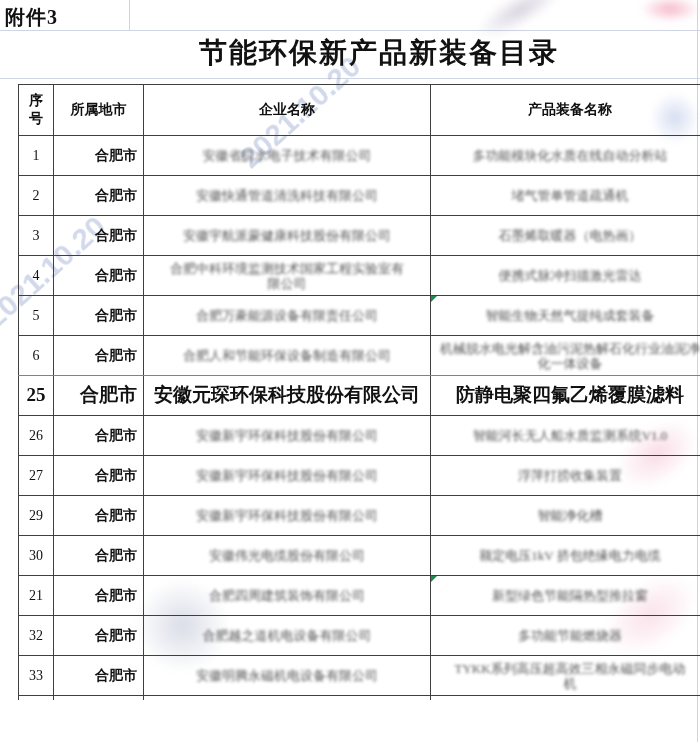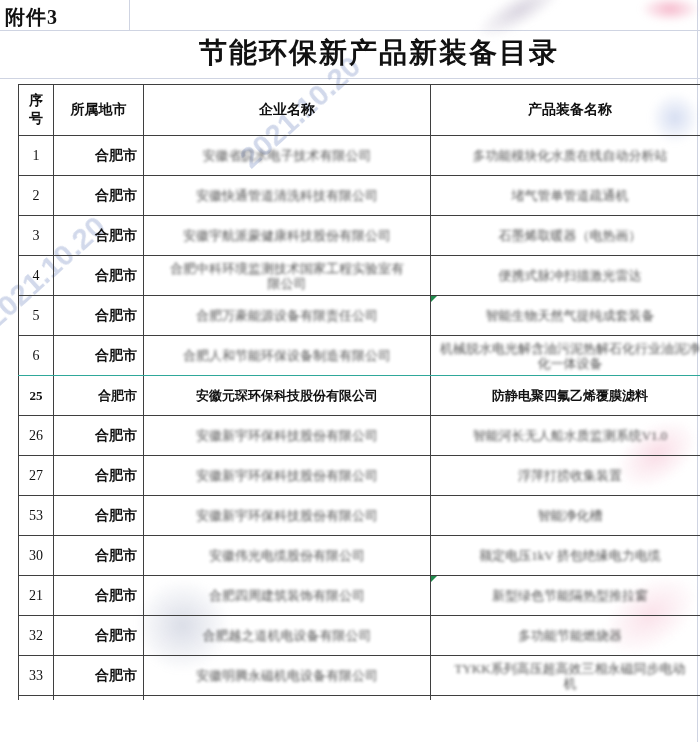--- a/index.html
+++ b/index.html
@@ -51,21 +51,21 @@
     border:1.5px solid #3f3f3f;background:transparent;
     text-align:center;vertical-align:middle;padding:1px 6px;overflow:hidden;
   }
   .cat thead th{height:48px;font-size:14px;font-weight:700;}
   .cat tbody td{height:37px;font-size:13px;line-height:15px;}
   .cat td.no{font-size:14px;}
   .cat td.city{font-weight:700;font-size:14px;text-align:right;}
   .cell-text{white-space:pre-line;display:inline-block;}
   .blur{filter:blur(1.4px);opacity:.82;color:#2a2a2a;}
   tr.hl td{font-weight:700;}
-  tr.hl .cell-text{font-size:13px;}
+  tr.hl .cell-text{font-size:19px;}
   td.corner-mark{position:relative;}
   td.corner-mark::before{
     content:"";position:absolute;top:0;left:0;
     border-top:6px solid #1f8a4c;border-right:6px solid transparent;
   }
   tr.teal-bottom td{border-bottom-color:#2fa89a;}
   tr.partial td{height:4px;border-bottom:none;padding:0;}
 </style>
 </head>
 <body>
@@ -155,21 +155,21 @@
           <td class="company"><span class="cell-text blur">安徽新宇环保科技股份有限公司</span></td>
           <td class="product"><span class="cell-text blur">智能河长无人船水质监测系统V1.0</span></td>
         </tr>
         <tr>
           <td class="no"><span class="cell-text">27</span></td>
           <td class="city"><span class="cell-text">合肥市</span></td>
           <td class="company"><span class="cell-text blur">安徽新宇环保科技股份有限公司</span></td>
           <td class="product"><span class="cell-text blur">浮萍打捞收集装置</span></td>
         </tr>
         <tr>
-          <td class="no"><span class="cell-text">53</span></td>
+          <td class="no"><span class="cell-text">29</span></td>
           <td class="city"><span class="cell-text">合肥市</span></td>
           <td class="company"><span class="cell-text blur">安徽新宇环保科技股份有限公司</span></td>
           <td class="product"><span class="cell-text blur">智能净化槽</span></td>
         </tr>
         <tr>
           <td class="no"><span class="cell-text">30</span></td>
           <td class="city"><span class="cell-text">合肥市</span></td>
           <td class="company"><span class="cell-text blur">安徽伟光电缆股份有限公司</span></td>
           <td class="product"><span class="cell-text blur">额定电压1kV 挤包绝缘电力电缆</span></td>
         </tr>

